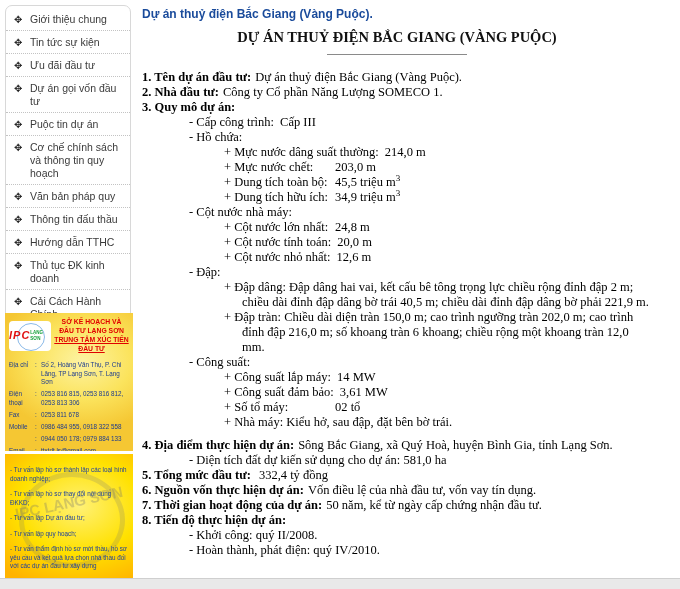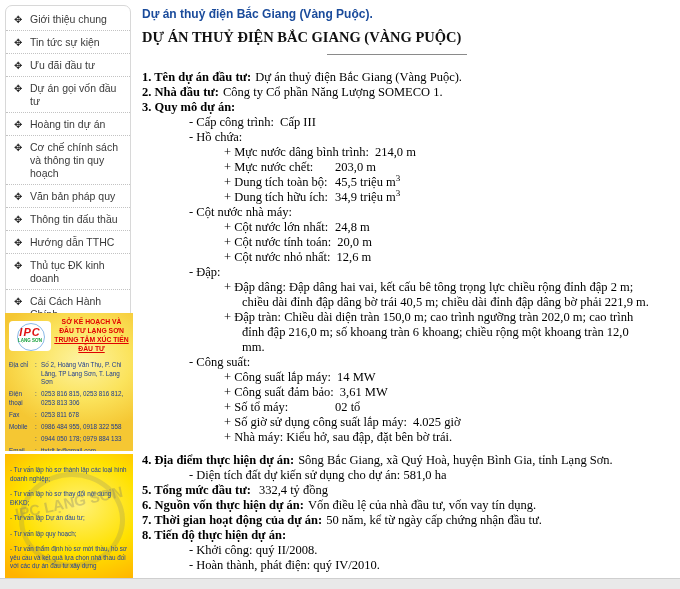--- a/index.html
+++ b/index.html
@@ -10,21 +10,21 @@
   .sidebar{position:absolute;left:5px;top:5px;width:126px;background:#fff;border:1px solid #d8d8d8;border-radius:7px;padding:2px 0;box-sizing:border-box;}
   .mi{display:flex;align-items:flex-start;gap:5px;padding:4.5px 4px 4.5px 8px;border-bottom:1px dotted #c3c3c3;cursor:pointer;text-decoration:none;}
   .mi:last-child{border-bottom:none;}
   .ic{flex:0 0 11px;font-size:10px;line-height:13px;color:#222;}
   .ml{font-size:10.5px;line-height:13px;color:#3a3a3a;}
 
   
   .promo{position:absolute;left:5px;top:313px;width:128px;height:138px;box-sizing:border-box;padding:5px 4px;
          background:radial-gradient(90px 70px at 60% 35%,#fdf3a2 0%,#fbe35c 55%,#f5c733 100%);overflow:hidden;}
   .promo-head{display:flex;gap:3px;align-items:center;}
-  .logo{flex:0 0 42px;height:30px;background:#fff;border-radius:4px;position:relative;display:flex;flex-direction:column;align-items:center;justify-content:center;}
+  .logo{flex:0 0 42px;height:30px;background:#fff;border-radius:4px;position:relative;display:flex;align-items:center;justify-content:center;}
   .logo .globe{position:absolute;left:8px;top:2px;width:26px;height:26px;border:1.5px solid #2a7fd4;border-radius:50%;opacity:.55;}
   .logo .acr{position:relative;font-style:italic;font-weight:bold;font-size:11px;letter-spacing:1px;color:#e01010;line-height:11px;}
   .logo .reg{position:relative;font-size:4.5px;font-weight:bold;color:#15a03a;line-height:6px;}
   .org{flex:1;text-align:center;}
   .org .o1{font-size:6.8px;font-weight:bold;color:#e00000;line-height:8.5px;}
   .org .o2{font-size:6.8px;font-weight:bold;color:#e00000;line-height:9px;text-decoration:underline;}
   .contacts{margin-top:8px;}
   .crow{display:flex;font-size:6.3px;line-height:8.5px;color:#1b3a8f;margin-bottom:3.5px;}
   .crow .cl{flex:0 0 26px;}
   .crow .cc{flex:0 0 6px;}
@@ -35,21 +35,21 @@
   .wm{position:absolute;left:14px;top:18px;width:96px;height:86px;border:5px solid rgba(120,120,120,.22);border-radius:50%;pointer-events:none;}
   .wmtext{position:absolute;left:0;top:40px;width:128px;text-align:center;font-size:15px;font-weight:bold;color:rgba(110,110,110,.30);transform:rotate(-12deg);pointer-events:none;}
   .srow{position:relative;font-size:6.3px;line-height:8.5px;color:#1b3fa0;margin-bottom:7px;}
 
   
   .footer{position:absolute;left:0;bottom:0;width:680px;height:11px;background:#e9e9e9;border-top:1px solid #cfcfcf;box-sizing:border-box;}
 
   
   .main{position:absolute;left:124px;top:0;width:540px;height:578px;box-sizing:border-box;padding:7px 12px 0 18px;overflow:hidden;}
   .crumb{font-size:12px;font-weight:bold;color:#1a4b9b;}
-  .ptitle{margin-top:8px;text-align:left;font-family:"Liberation Serif",serif;font-size:14.5px;font-weight:bold;color:#111;}
+  .ptitle{margin-top:8px;text-align:center;font-family:"Liberation Serif",serif;font-size:14.5px;font-weight:bold;color:#111;}
   .trule{width:140px;height:0;border-top:1px solid #8a8a8a;margin:8px auto 0 auto;}
   .body{margin-top:15px;font-family:"Liberation Serif",serif;font-size:12.5px;line-height:15px;color:#000;}
   .ln{position:relative;}
   .lb{font-weight:bold;}
   .tx{margin-left:4px;}
   .gap{margin-left:8px;}
   .l1{margin-left:47px;}
   .l2{margin-left:82px;}
   .lbl{display:inline-block;min-width:105px;}
   .lbl1{display:inline-block;min-width:85px;}
@@ -75,21 +75,21 @@
     <a class="mi">
         <span class="ic">✥</span>
         <span class="ml">Ưu đãi đầu tư</span>
       </a>
     <a class="mi">
         <span class="ic">✥</span>
         <span class="ml">Dự án gọi vốn đầu tư</span>
       </a>
     <a class="mi">
         <span class="ic">✥</span>
-        <span class="ml">Hoàng tin dự án</span>
+        <span class="ml">Puộc tin dự án</span>
       </a>
     <a class="mi">
         <span class="ic">✥</span>
         <span class="ml">Cơ chế chính sách và thông tin quy hoạch</span>
       </a>
     <a class="mi">
         <span class="ic">✥</span>
         <span class="ml">Văn bản pháp quy</span>
       </a>
     <a class="mi">
@@ -174,36 +174,35 @@
     <div class="crumb">Dự án thuỷ điện Bắc Giang (Vàng Puộc).</div>
     <div class="ptitle">DỰ ÁN THUỶ ĐIỆN BẮC GIANG (VÀNG PUỘC)</div>
     <div class="trule"></div>
 
     <div class="body">
       <div class="ln"><span class="lb">1. Tên dự án đầu tư:</span><span class="tx">Dự án thuỷ điện Bắc Giang (Vàng Puộc).</span></div>
       <div class="ln"><span class="lb">2. Nhà đầu tư:</span><span class="tx">Công ty Cổ phần Năng Lượng SOMECO 1.</span></div>
       <div class="ln"><span class="lb">3. Quy mô dự án:</span></div>
       <div class="ln l1"><span class="lbl1">- Cấp công trình:</span><span class="val">Cấp III</span></div>
       <div class="ln l1"><span>- Hồ chứa:</span></div>
-      <div class="ln l2"><span class="lbl">+ Mực nước dâng bình trình:</span><span class="val">214,0 m</span></div>
+      <div class="ln l2"><span class="lbl">+ Mực nước dâng suất thường:</span><span class="val">214,0 m</span></div>
       <div class="ln l2"><span class="lbl">+ Mực nước chết:</span><span class="val">203,0 m</span></div>
       <div class="ln l2"><span class="lbl">+ Dung tích toàn bộ:</span><span class="val"><span>45,5 triệu m</span><sup>3</sup></span></div>
       <div class="ln l2"><span class="lbl">+ Dung tích hữu ích:</span><span class="val"><span>34,9 triệu m</span><sup>3</sup></span></div>
       <div class="ln l1"><span>- Cột nước nhà máy:</span></div>
       <div class="ln l2"><span class="lbl">+ Cột nước lớn nhất:</span><span class="val">24,8 m</span></div>
       <div class="ln l2"><span class="lbl">+ Cột nước tính toán:</span><span class="val">20,0 m</span></div>
       <div class="ln l2"><span class="lbl">+ Cột nước nhỏ nhất:</span><span class="val">12,6 m</span></div>
       <div class="ln l1"><span>- Đập:</span></div>
       <div class="ln para">+ Đập dâng: Đập dâng hai vai, kết cấu bê tông trọng lực chiều rộng đỉnh đập 2 m; chiều dài đỉnh đập dâng bờ trái 40,5 m; chiều dài đỉnh đập dâng bờ phải 221,9 m.</div>
       <div class="ln para">+ Đập tràn: Chiều dài diện tràn 150,0 m; cao trình ngưỡng tràn 202,0 m; cao trình đỉnh đập 216,0 m; số khoang tràn 6 khoang; chiều rộng một khoang tràn 12,0 mm.</div>
       <div class="ln l1"><span>- Công suất:</span></div>
       <div class="ln l2"><span class="lbl">+ Công suất lắp máy:</span><span class="val">14 MW</span></div>
       <div class="ln l2"><span class="lbl">+ Công suất đảm bảo:</span><span class="val">3,61 MW</span></div>
       <div class="ln l2"><span class="lbl">+ Số tổ máy:</span><span class="val">02 tổ</span></div>
-      <div class="ln l2"><span class="lbl">+ Số giờ sử dụng công suất lắp máy:</span><span class="val">4.025 giờ</span></div>
       <div class="ln l2"><span>+ Nhà máy: Kiểu hở, sau đập, đặt bên bờ trái.</span></div>
       <div class="ln mt8"><span class="lb">4. Địa điểm thực hiện dự án:</span><span class="tx">Sông Bắc Giang, xã Quý Hoà, huyện Bình Gia, tỉnh Lạng Sơn.</span></div>
       <div class="ln l1"><span>- Diện tích đất dự kiến sử dụng cho dự án: 581,0 ha</span></div>
       <div class="ln"><span class="lb">5. Tổng mức đầu tư:</span><span class="tx gap">332,4 tỷ đồng</span></div>
       <div class="ln"><span class="lb">6. Nguồn vốn thực hiện dự án:</span><span class="tx">Vốn điều lệ của nhà đầu tư, vốn vay tín dụng.</span></div>
       <div class="ln"><span class="lb">7. Thời gian hoạt động của dự án:</span><span class="tx">50 năm, kể từ ngày cấp chứng nhận đầu tư.</span></div>
       <div class="ln"><span class="lb">8. Tiến độ thực hiện dự án:</span></div>
       <div class="ln l1"><span>- Khởi công: quý II/2008.</span></div>
       <div class="ln l1"><span>- Hoàn thành, phát điện: quý IV/2010.</span></div>
 

